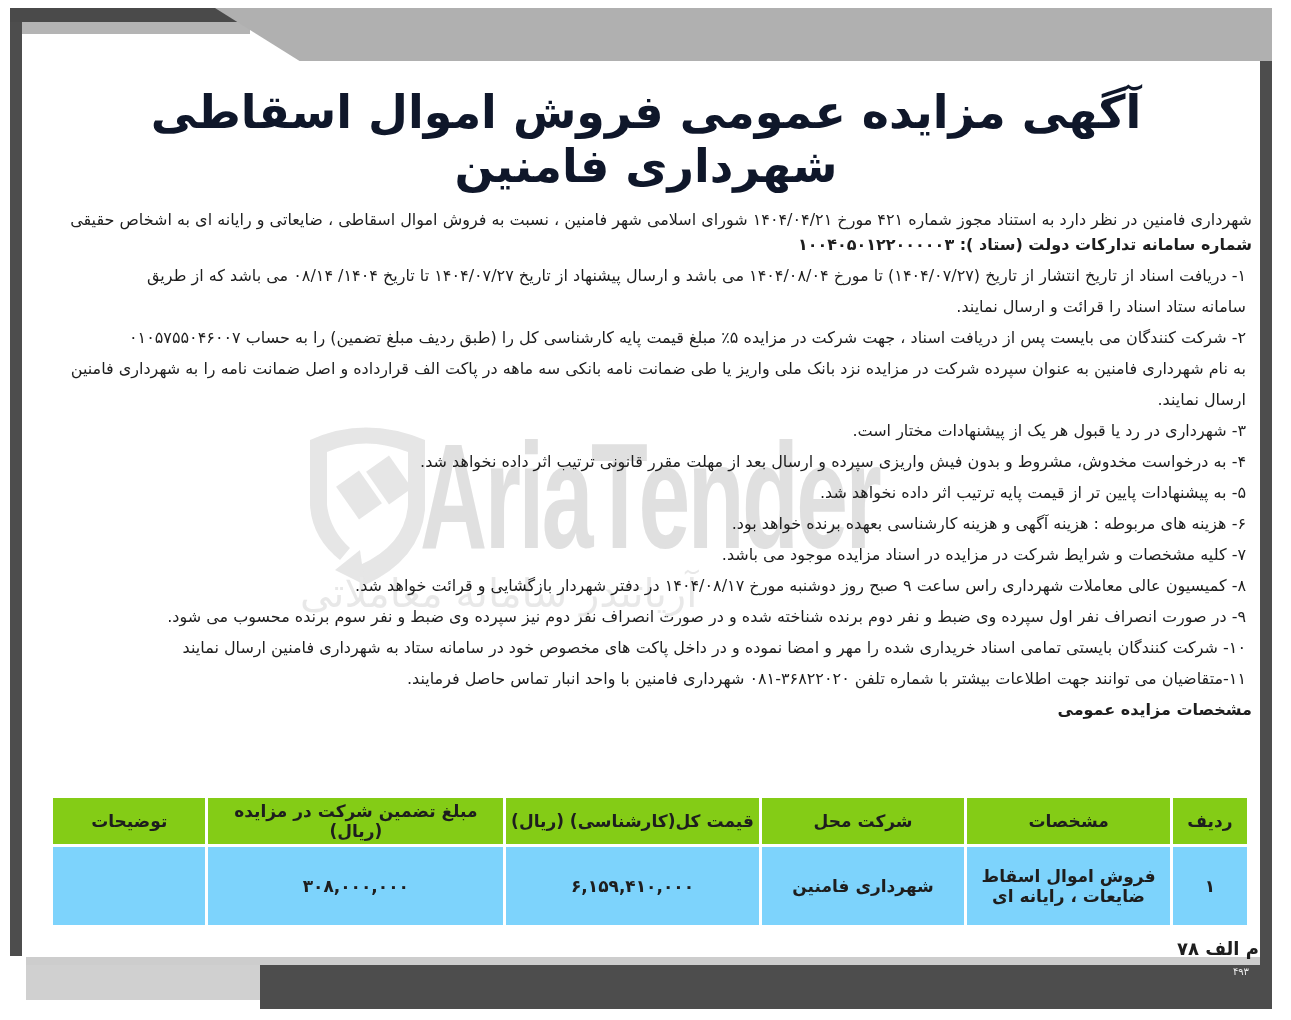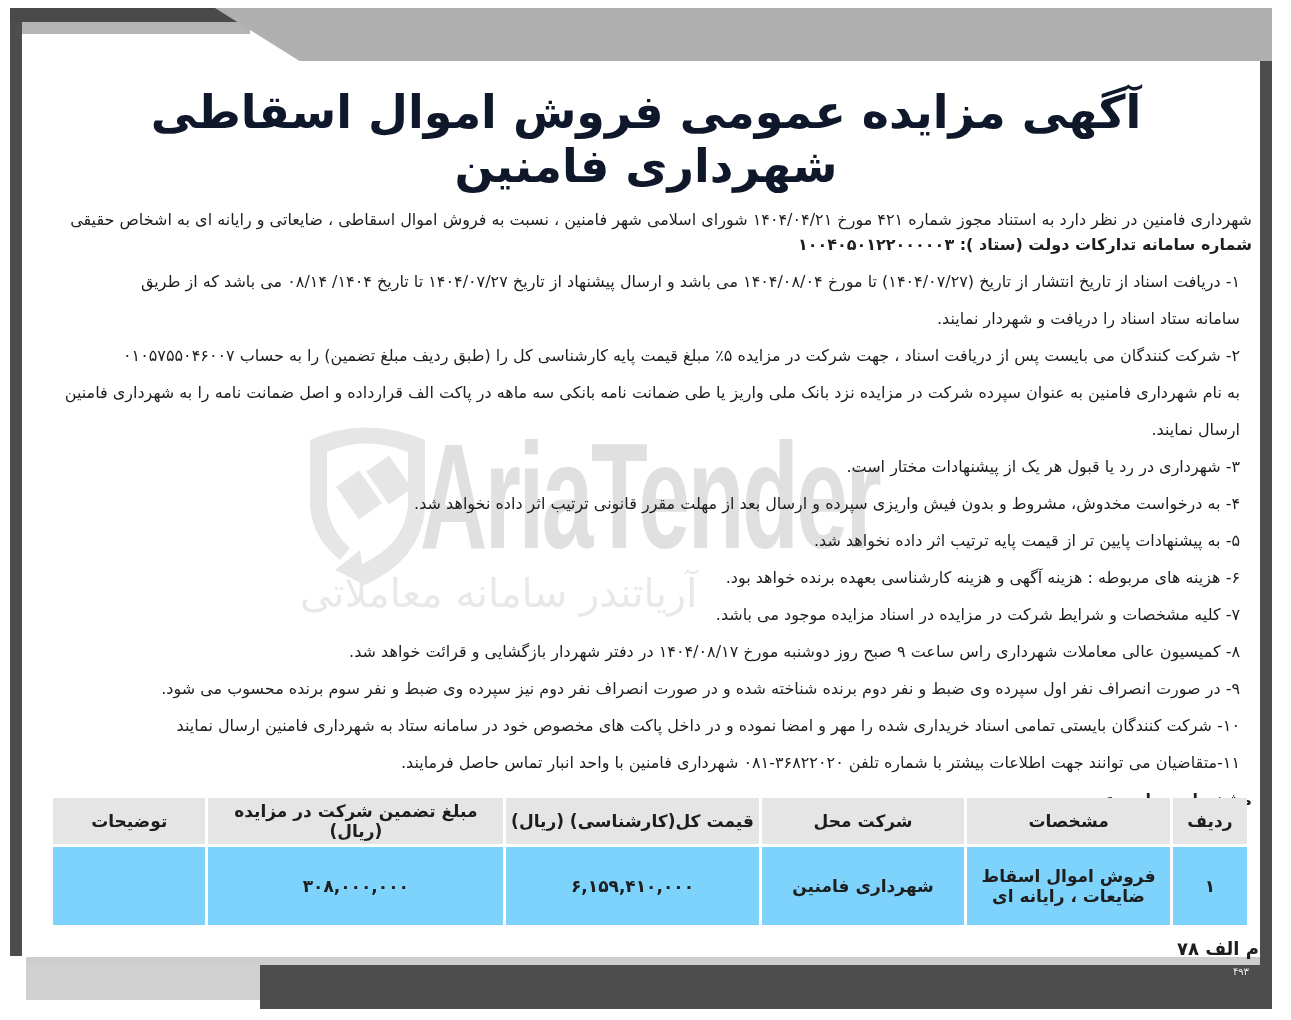--- a/index.html
+++ b/index.html
@@ -23,26 +23,26 @@
   .wm-text { position:absolute; left:130px; top:-10px; font-family:"Liberation Sans", sans-serif; font-weight:bold;
              font-size:150px; color:#c8c8c8; letter-spacing:-4px; transform:scaleX(0.62); transform-origin:left top; }
   .wm-sub { position:absolute; left:10px; top:150px; font-size:40px; color:#d6d6d6; letter-spacing:10px; direction:rtl; }
 
   
   .page { position:absolute; left:40px; top:75px; width:1212px; direction:rtl; text-align:right; }
   .title { text-align:center; font-family:"DejaVu Sans", sans-serif; font-weight:bold; font-size:46px;
            color:#0f172a; margin:10px 0 14px 0; letter-spacing:-1px; }
   .para { font-size:16px; line-height:25px; margin:0; }
   .bold { font-weight:bold; }
-  .item { font-size:16px; line-height:25px; margin:12px; }
+  .item { font-size:16px; line-height:25px; margin:6px; }
   .section-title { font-weight:bold; font-size:16px; line-height:26px; }
 
   table.spec { position:absolute; left:50px; top:795px; width:1200px; border-collapse:separate; border-spacing:3px;
                direction:rtl; font-size:17px; }
-  table.spec th { background:#e5e5e5; height:44px; font-weight:bold; text-align:center; }
+  table.spec th { background:#84cc16; height:44px; font-weight:bold; text-align:center; }
   table.spec td { background:#7dd3fc; height:76px; text-align:center; font-weight:bold; }
   .footer-code { position:absolute; right:32px; top:938px; font-size:18px; font-weight:bold; direction:rtl; }
   .footer-num { position:absolute; right:42px; top:966px; font-size:10px; color:#eee; direction:rtl; z-index:3; }
 </style>
 </head>
 <body>
 
 <div class="top-dark"></div>
 <div class="top-light"></div>
 <div class="top-band"></div>
@@ -64,21 +64,21 @@
   <div class="wm-sub">آریاتندر   سامانه معاملاتی</div>
 </div>
 
 <div class="page">
   <div class="title">آگهی مزایده عمومی فروش اموال اسقاطی شهرداری فامنین</div>
 
   <p class="para">شهرداری فامنین در نظر دارد به استناد مجوز شماره ۴۲۱ مورخ ۱۴۰۴/۰۴/۲۱ شورای اسلامی شهر فامنین ، نسبت به فروش اموال اسقاطی ، ضایعاتی و رایانه ای به اشخاص حقیقی</p>
   <p class="para bold">شماره سامانه تدارکات دولت (ستاد ): ۱۰۰۴۰۵۰۱۲۲۰۰۰۰۰۳</p>
 
   <p class="item">۱- دریافت اسناد از تاریخ انتشار از تاریخ (۱۴۰۴/۰۷/۲۷) تا مورخ ۱۴۰۴/۰۸/۰۴ می باشد و ارسال پیشنهاد از تاریخ ۱۴۰۴/۰۷/۲۷ تا تاریخ ۱۴۰۴/ ۰۸/۱۴ می باشد که از طریق</p>
-  <p class="item">سامانه ستاد اسناد را دریافت و شهردار نمایند.</p>
+  <p class="item">سامانه ستاد اسناد را قرائت و ارسال نمایند.</p>
   <p class="item">۲- شرکت کنندگان می بایست پس از دریافت اسناد ، جهت شرکت در مزایده ۵٪ مبلغ قیمت پایه کارشناسی کل را (طبق ردیف مبلغ تضمین) را به حساب ۰۱۰۵۷۵۵۰۴۶۰۰۷</p>
   <p class="item">به نام شهرداری فامنین به عنوان سپرده شرکت در مزایده نزد بانک ملی واریز یا طی ضمانت نامه بانکی سه ماهه در پاکت الف قرارداده و اصل ضمانت نامه را به شهرداری فامنین</p>
   <p class="item">ارسال نمایند.</p>
   <p class="item">۳- شهرداری در رد یا قبول هر یک از پیشنهادات مختار است.</p>
   <p class="item">۴- به درخواست مخدوش، مشروط و بدون فیش واریزی سپرده و ارسال بعد از مهلت مقرر قانونی ترتیب اثر داده نخواهد شد.</p>
   <p class="item">۵- به پیشنهادات پایین تر از قیمت پایه ترتیب اثر داده نخواهد شد.</p>
   <p class="item">۶- هزینه های مربوطه : هزینه آگهی و هزینه کارشناسی بعهده برنده خواهد بود.</p>
   <p class="item">۷- کلیه مشخصات و شرایط شرکت در مزایده در اسناد مزایده موجود می باشد.</p>
   <p class="item">۸- کمیسیون عالی معاملات شهرداری راس ساعت ۹ صبح روز دوشنبه مورخ ۱۴۰۴/۰۸/۱۷ در دفتر شهردار بازگشایی و قرائت خواهد شد.</p>
   <p class="item">۹- در صورت انصراف نفر اول سپرده وی ضبط و نفر دوم برنده شناخته شده و در صورت انصراف نفر دوم نیز سپرده وی ضبط و نفر سوم برنده محسوب می شود.</p>

